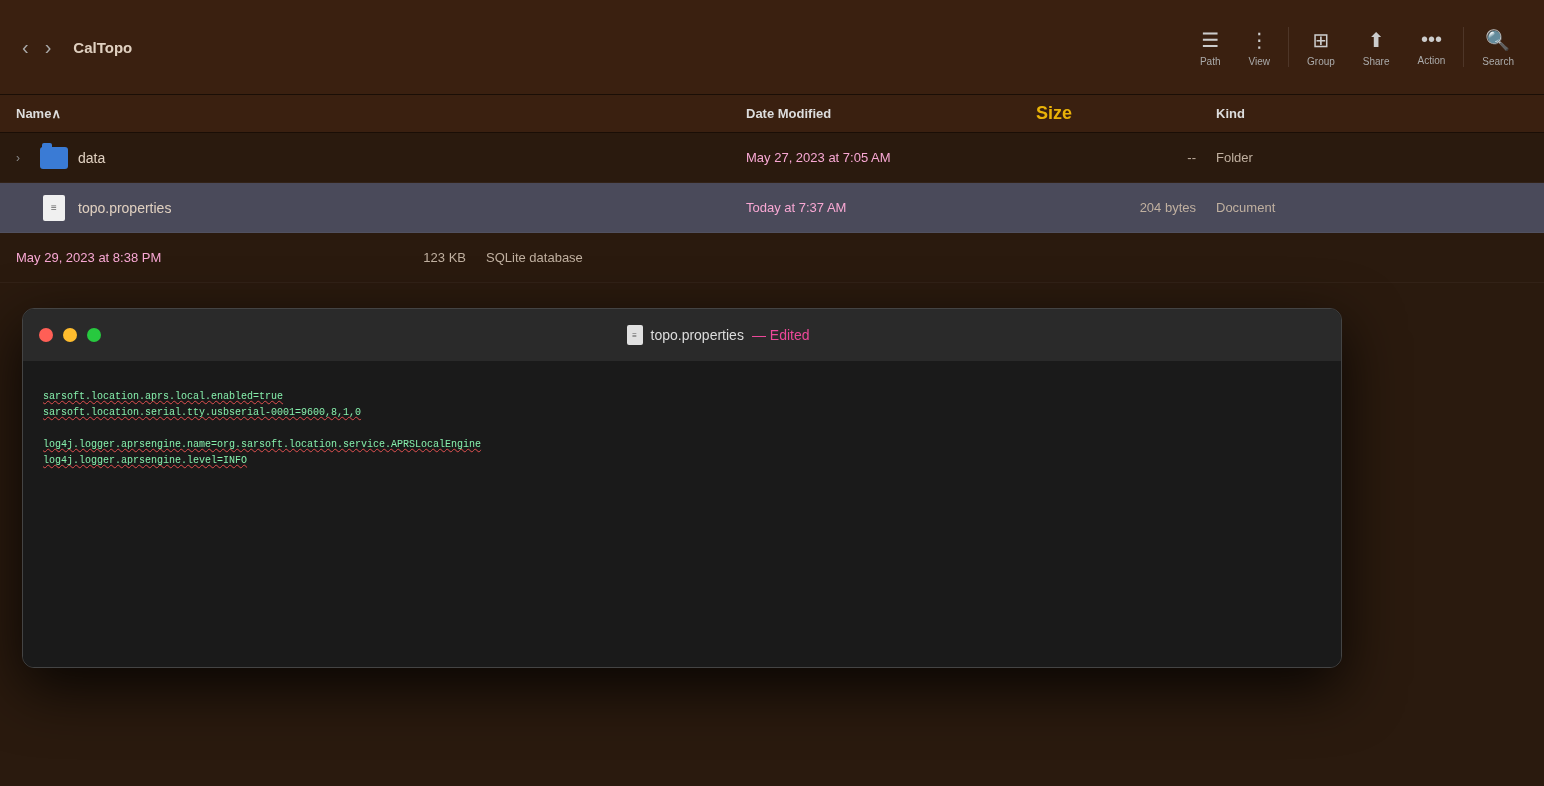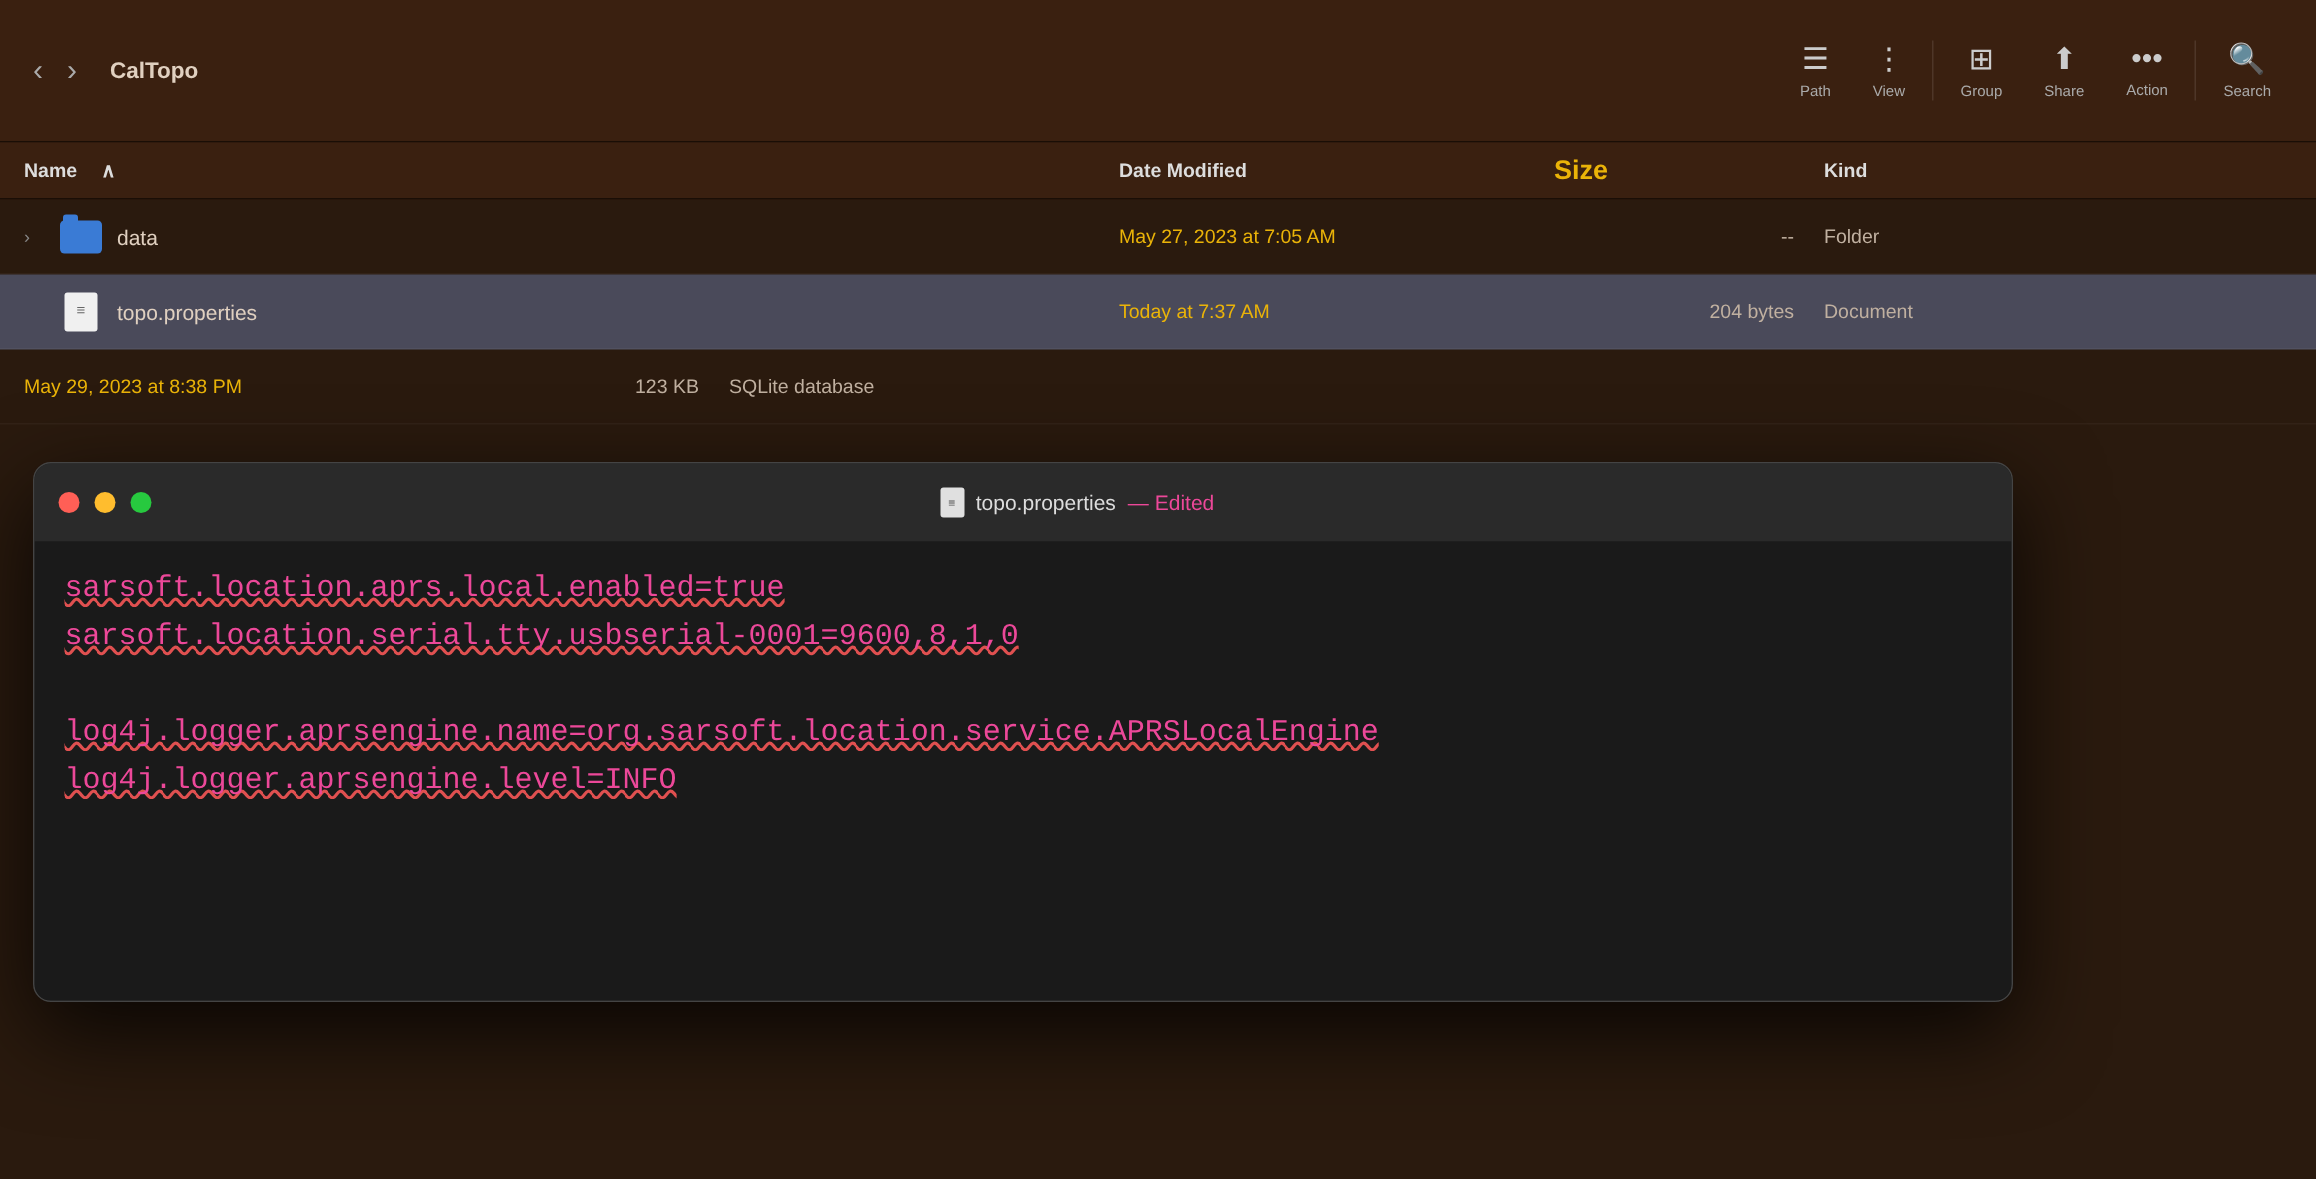--- a/index.html
+++ b/index.html
@@ -84,21 +84,21 @@
       align-items: center;
       background: #3a2010;
       height: 38px;
       border-bottom: 1px solid #1a0e06;
       padding: 0 16px;
     }
     .col-name {
       flex: 0 0 730px;
       display: flex;
       align-items: flex-end;
-      gap: 16px;
+      gap: 0;
     }
     .col-name span {
       color: #ddd;
       font-size: 13px;
       font-weight: 600;
     }
     .col-date { flex: 0 0 290px; color: #ddd; font-size: 13px; font-weight: 600; }
     .col-size { flex: 0 0 180px; color: #eab308; font-size: 18px; font-weight: 600; }
     .col-kind { flex: 1; color: #ddd; font-size: 13px; font-weight: 600; }
     .sort-arrow { color: #aaa; font-size: 12px; }
@@ -175,21 +175,21 @@
       align-items: center;
       justify-content: center;
       font-size: 8px;
       color: white;
       font-weight: bold;
     }
     .row-name .filename {
       color: #e0d0c0;
       font-size: 14px;
     }
-    .row-date { flex: 0 0 290px; color: #eab308; font-size: 13px; }
+    .row-date { flex: 0 0 290px; color: #f9a8d4; font-size: 13px; }
     .row-size { flex: 0 0 180px; color: #c0b0a0; font-size: 13px; text-align: right; padding-right: 20px; }
     .row-kind { flex: 1; color: #c0b0a0; font-size: 13px; }
 
     
     .editor-window {
       position: absolute;
       top: 308px;
       left: 22px;
       width: 1320px;
       height: 360px;
@@ -247,23 +247,24 @@
     }
     .editor-title .edited-text {
       color: #ec4899;
     }
     .editor-content {
       flex: 1;
       background: #1a1a1a;
       padding: 16px 20px;
       overflow-y: auto;
       font-family: "SF Mono", "Menlo", "Monaco", "Courier New", monospace;
-      font-size: 20px;
-      color: #ec4899;
+      font-size: 10px;
+      color: #86efac;
       line-height: 1.6;
+      margin-top: 12px;
     }
     .editor-content .line {
       display: block;
       white-space: pre;
     }
     .editor-content .line.spellcheck {
       text-decoration: underline wavy #e05050;
       text-decoration-skip-ink: none;
     }
     .editor-content .blank-line {

